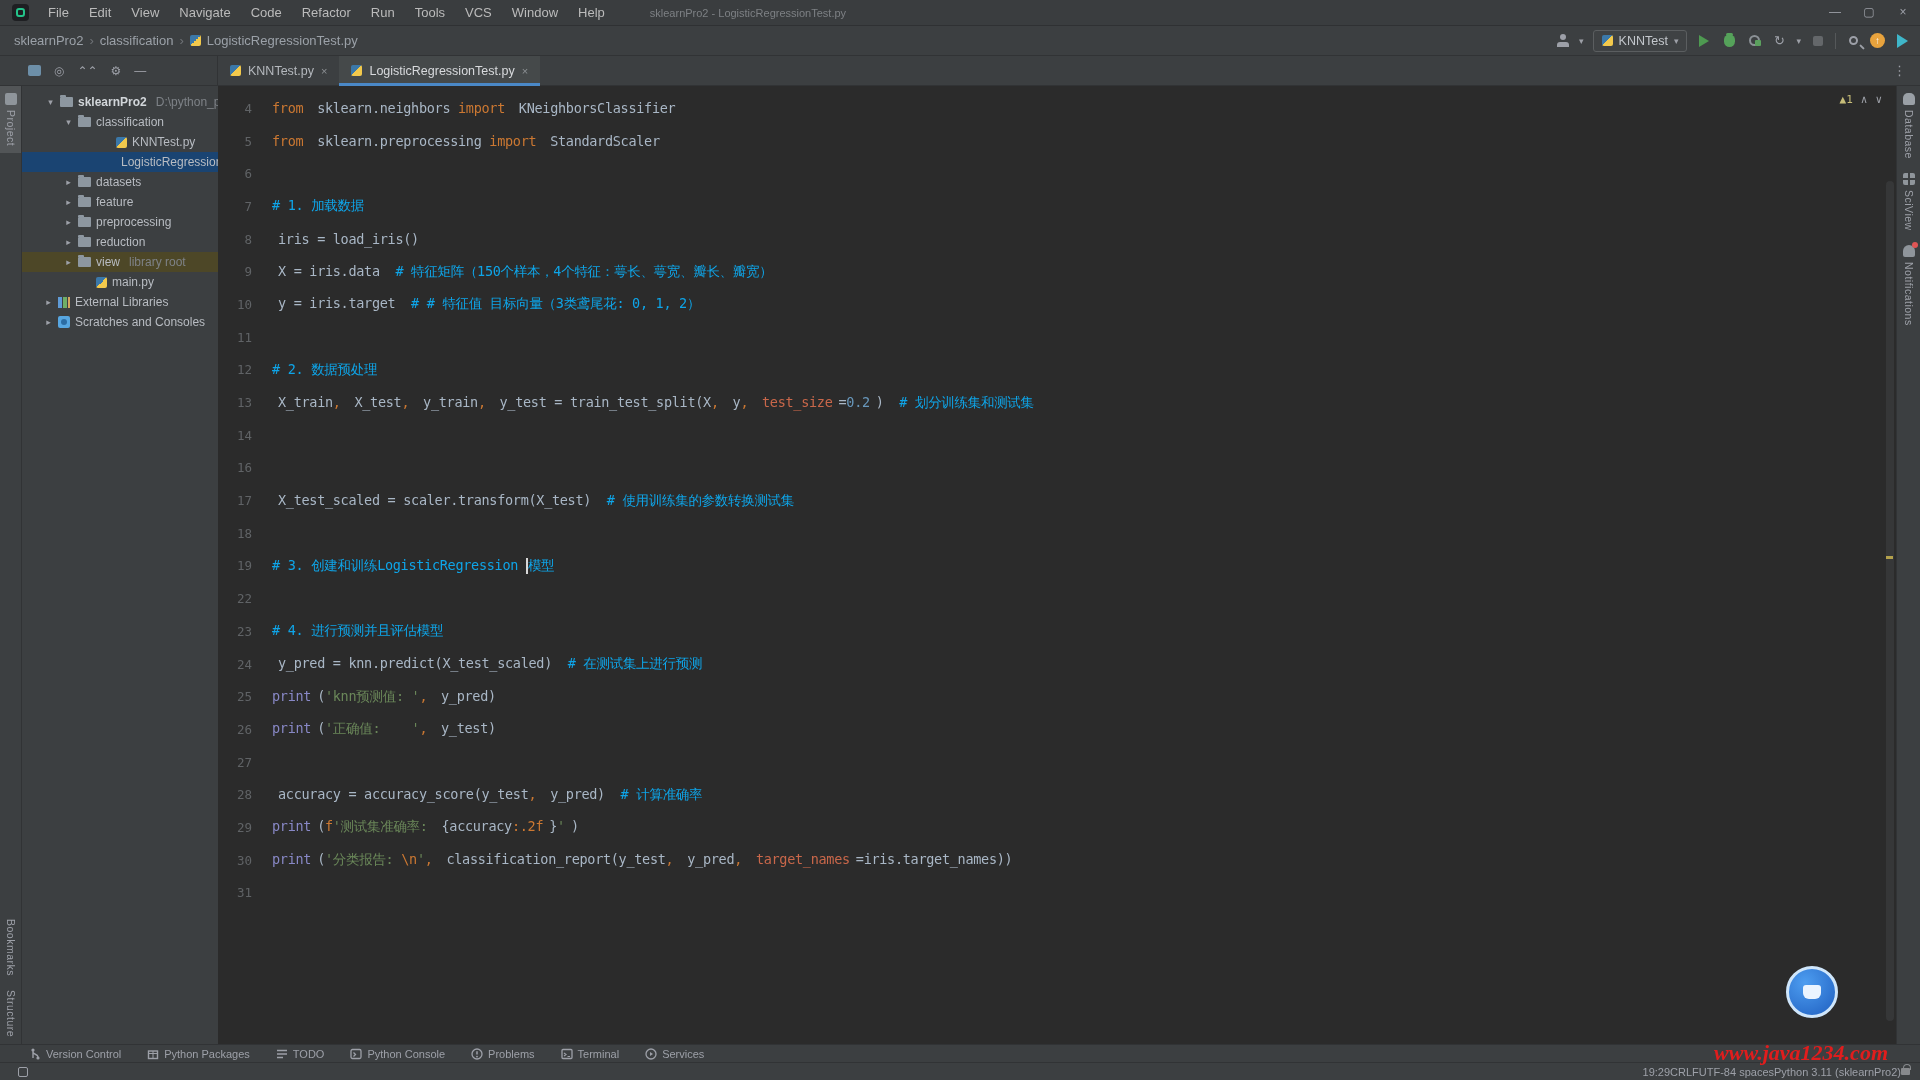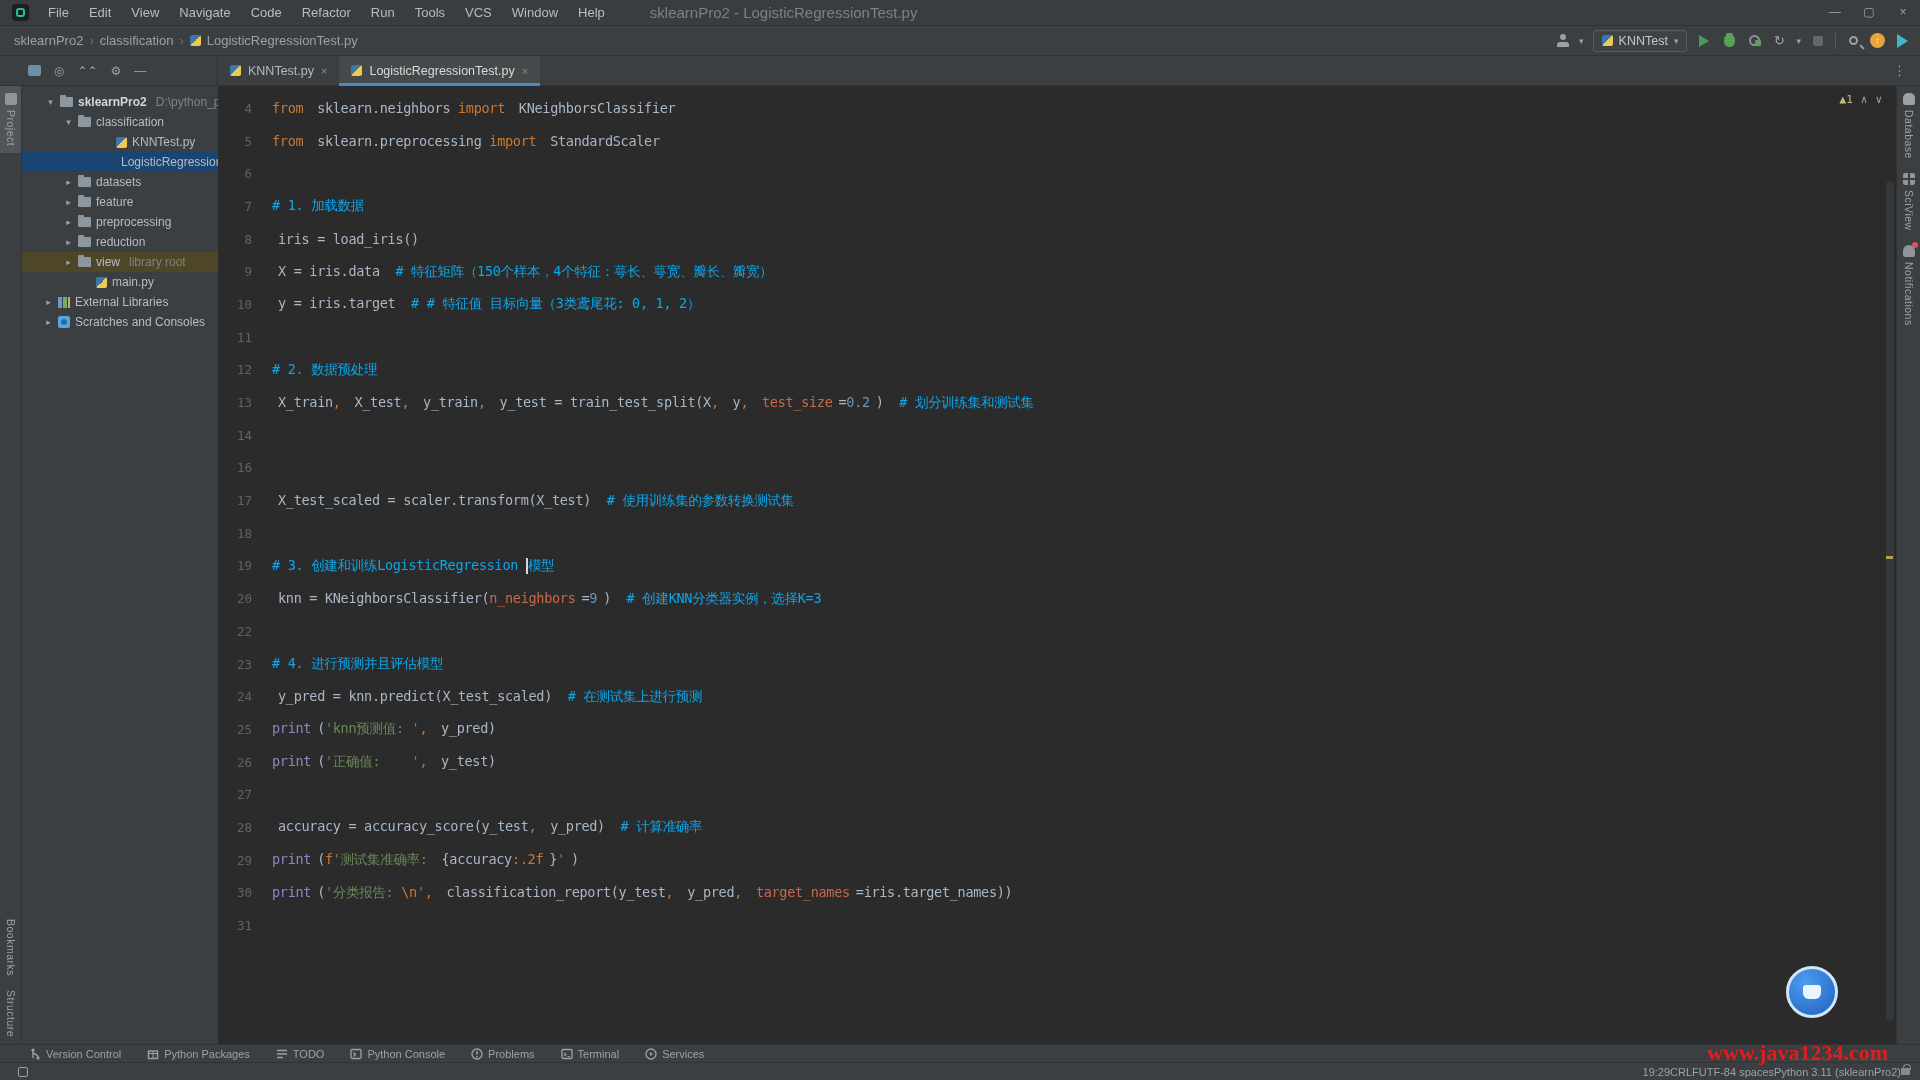--- a/index.html
+++ b/index.html
@@ -5,21 +5,21 @@
   * { margin:0; padding:0; box-sizing:border-box; }
   html,body { width:1920px; height:1080px; overflow:hidden; }
   body { font-family:"Liberation Sans", sans-serif; background:#2b2b2b; color:#bbbbbb; position:relative; }
 
   
   .titlebar { height:26px; background:#3a3d3f; display:flex; align-items:center; border-bottom:1px solid #2f3133; }
   .app-logo { width:17px; height:17px; margin:0 10px 0 12px; background:#1e1f22; border-radius:4px; display:flex; align-items:center; justify-content:center; }
   .app-logo i { display:block; width:9px; height:9px; border:2px solid #24c38a; border-radius:3px; }
   .menus { display:flex; gap:2px; }
   .menu-item { font-size:13px; color:#bbbbbb; padding:3px 9px; border-radius:3px; cursor:default; }
-  .win-title { margin-left:36px; font-size:15px; color:#7d8084; }
+  .win-title { margin-left:36px; font-size:11px; color:#7d8084; }
   .win-controls { margin-left:auto; display:flex; }
   .win-btn { width:34px; text-align:center; font-size:12px; color:#9da0a8; line-height:25px; }
 
   
   .navbar { height:30px; background:#3c3f41; display:flex; align-items:center; border-bottom:1px solid #313335; padding-left:14px; }
   .crumb { font-size:13px; color:#9ba1a8; display:flex; align-items:center; gap:6px; }
   .crumb-sep { color:#6e7276; font-size:13px; }
   .pyicon { display:inline-block; width:11px; height:11px; border-radius:2px;
             background:linear-gradient(135deg,#3b78a9 0 50%, #f2c94c 50% 100%); }
   .nav-right { margin-left:auto; display:flex; align-items:center; gap:9px; padding-right:10px; }
@@ -106,21 +106,21 @@
   .toolwins { height:18px; background:#3c3f41; border-top:1px solid #313335; display:flex; align-items:center; gap:26px; padding-left:30px; font-size:11px; color:#9da0a8; }
   .tw-item { display:flex; align-items:center; gap:5px; }
   .tw-item svg { display:block; }
   .statusbar { height:18px; background:#3c3f41; border-top:1px solid #313335; display:flex; align-items:center; font-size:11px; color:#9da0a8; padding:0 10px 0 18px; }
   .sb-left-ic { width:10px; height:10px; border:1.5px solid #9da0a8; border-radius:2px; }
   .sb-right { margin-left:auto; display:flex; align-items:center; }
   .lock-ic { width:9px; height:7px; background:#87898c; border-radius:1px; position:relative; }
   .lock-ic::before { content:""; position:absolute; top:-4px; left:1.5px; width:6px; height:5px; border:1.5px solid #87898c; border-bottom:none; border-radius:4px 4px 0 0; }
 
   .watermark { position:absolute; right:32px; top:1040px; font-family:"Liberation Serif","DejaVu Serif",serif;
-               font-weight:bold; font-size:22px; color:#e11d1d; z-index:5; }
+               font-style:italic; font-weight:bold; font-size:22px; color:#e11d1d; z-index:5; }
 </style>
 </head>
 <body>
 
 <div class="titlebar">
   <span class="app-logo">
       <i></i>
     </span>
   <div class="menus" id="menus">
       <span class="menu-item">File</span>
@@ -344,24 +344,20 @@
         </div>
         <div class="cline">
           <span class="gut">18</span>
           <span class="ctext"></span>
         </div>
         <div class="cline">
           <span class="gut">19</span>
           <span class="ctext"><span class="tk-c"># 3. 创建和训练LogisticRegression </span><span class="caret"></span><span class="tk-c">模型</span></span>
         </div>
         <div class="cline">
-          <span class="gut">20</span>
-          <span class="ctext"><span class="tk-d">knn = KNeighborsClassifier(</span><span class="tk-p">n_neighbors</span><span class="tk-d">=</span><span class="tk-n">9</span><span class="tk-d">)  </span><span class="tk-c"># 创建KNN分类器实例，选择K=3</span></span>
-        </div>
-        <div class="cline">
           <span class="gut">22</span>
           <span class="ctext"></span>
         </div>
         <div class="cline">
           <span class="gut">23</span>
           <span class="ctext"><span class="tk-c"># 4. 进行预测并且评估模型</span></span>
         </div>
         <div class="cline">
           <span class="gut">24</span>
           <span class="ctext"><span class="tk-d">y_pred = knn.predict(X_test_scaled)  </span><span class="tk-c"># 在测试集上进行预测</span></span>

